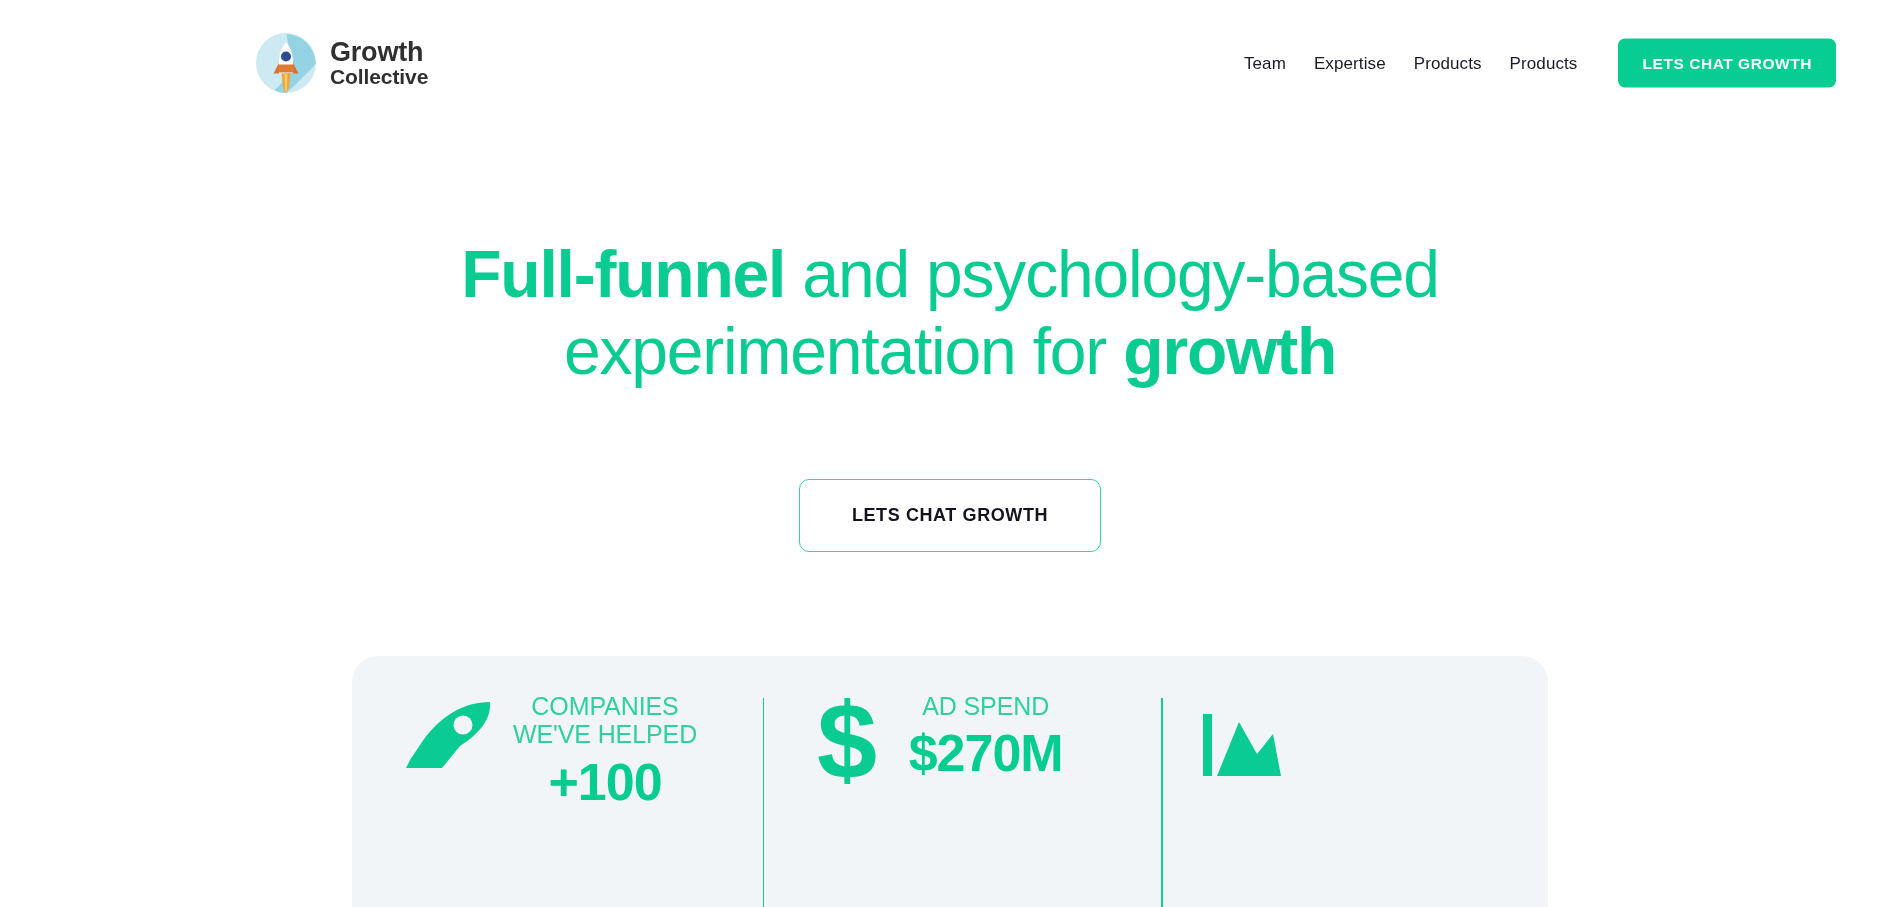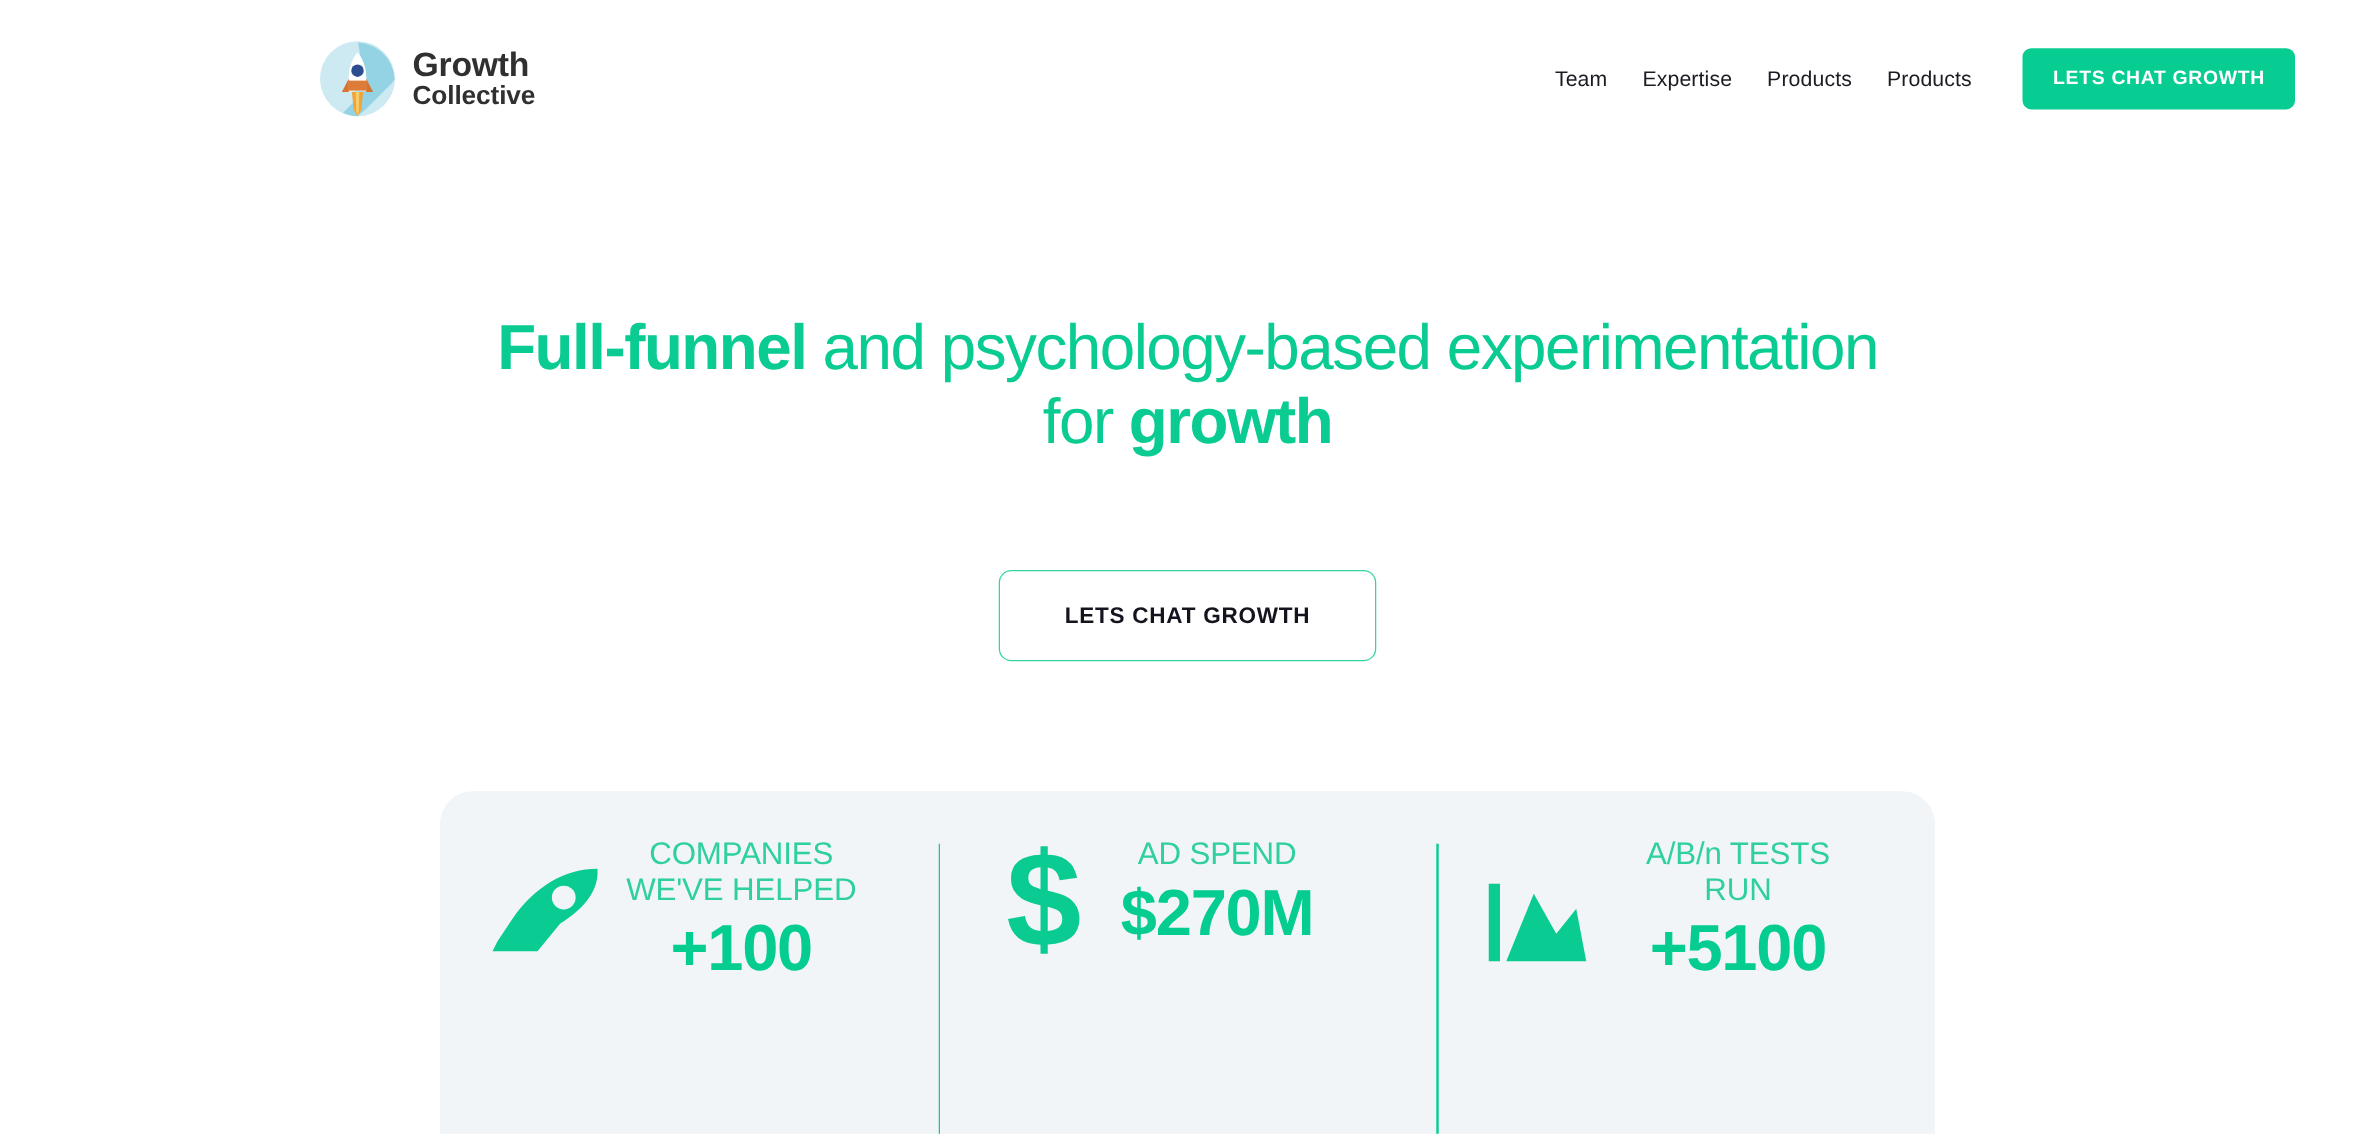--- a/index.html
+++ b/index.html
@@ -79,27 +79,27 @@
     font-family:"Liberation Sans", sans-serif;
     white-space:nowrap;
   }
 
   
   .hero{
     text-align:center;
     padding-top:110px;
   }
   .hero-title{
-    font-size:51px;
+    font-size:66px;
     line-height:1.16;
     color:#0ACB91;
     font-weight:400;
     letter-spacing:-1.2px;
     max-width:1120px;
-    margin:12px auto;
+    margin:0 auto;
   }
   .hero-title b{ font-weight:800; }
 
   .hero-cta-wrap{
     margin-top:90px;
     display:flex;
     justify-content:center;
   }
   .hero-cta{
     background:#ffffff;
@@ -121,24 +121,25 @@
     background:#F1F5F8;
     border-radius:26px;
     display:flex;
     align-items:flex-start;
     padding:36px 0 0;
     min-height:300px;
   }
   .stat{
     flex:1 1 0;
     display:flex;
-    align-items:center;
+    align-items:flex-start;
     gap:16px;
     padding:0 28px 0 38px;
     position:relative;
+    margin-left:12px;
   }
   .stat + .stat::before{
     content:"";
     position:absolute;
     left:0; top:6px;
     width:1.5px; height:250px;
     background:#0FCB94;
   }
   .stat-icon{
     flex:0 0 auto;
@@ -239,20 +240,16 @@
       </div>
     </div>
 
     <div class="stat">
       <span class="stat-icon">
         <svg viewBox="0 0 92 86" width="92" height="86" aria-hidden="true">
           <rect x="4" y="16" width="9" height="62" fill="#0ACB91"></rect>
           <path d="M18 78 L40 24 L58 56 L74 36 L82 78 Z" fill="#0ACB91"></path>
         </svg>
       </span>
-      <div class="stat-body">
-        <div class="stat-label">A/B/n TESTS RUN</div>
-        <div class="stat-value">+5100</div>
-      </div>
     </div>
 
   </div>
 </section>
 
 </body></html>

